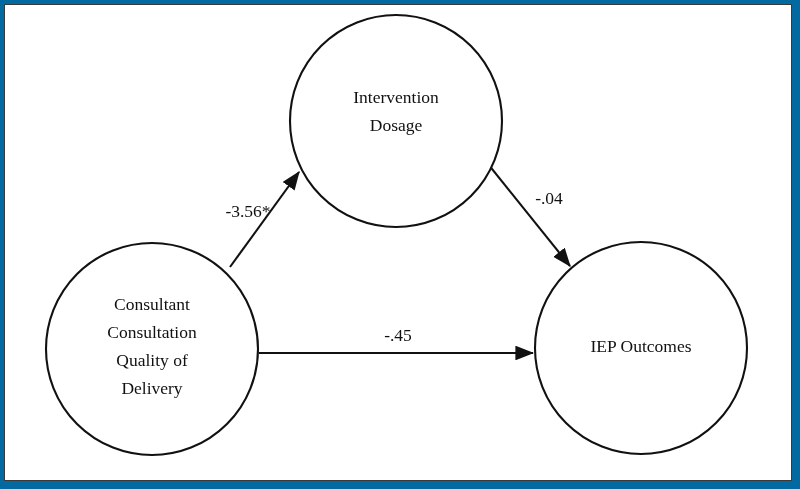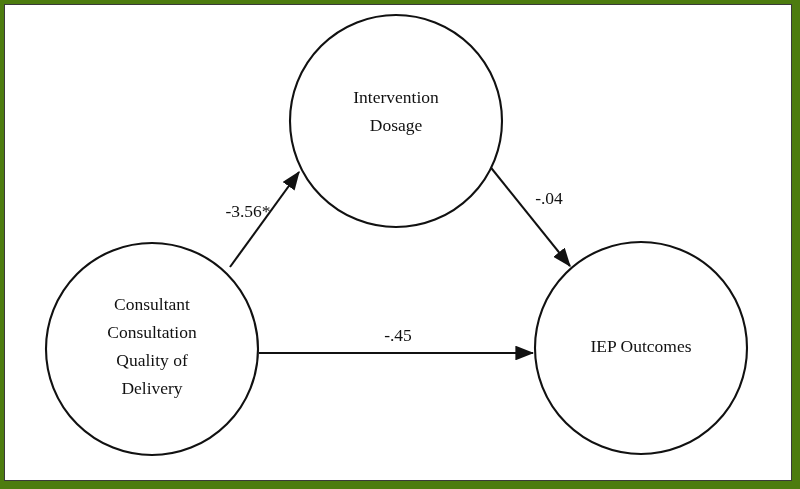--- a/index.html
+++ b/index.html
@@ -8,21 +8,21 @@
     padding: 0;
     background: #ffffff;
   }
   body {
     font-family: "Liberation Serif", "DejaVu Serif", serif;
   }
   #figure-root {
     position: relative;
     width: 800px;
     height: 489px;
-    background: #4d7c0f;
+    background: #0369a1;
     overflow: hidden;
   }
   #figure-frame {
     position: absolute;
     left: 4px;
     top: 4px;
     width: 788px;
     height: 477px;
     border: 1.6px solid #3a3a3a;
     box-sizing: border-box;

